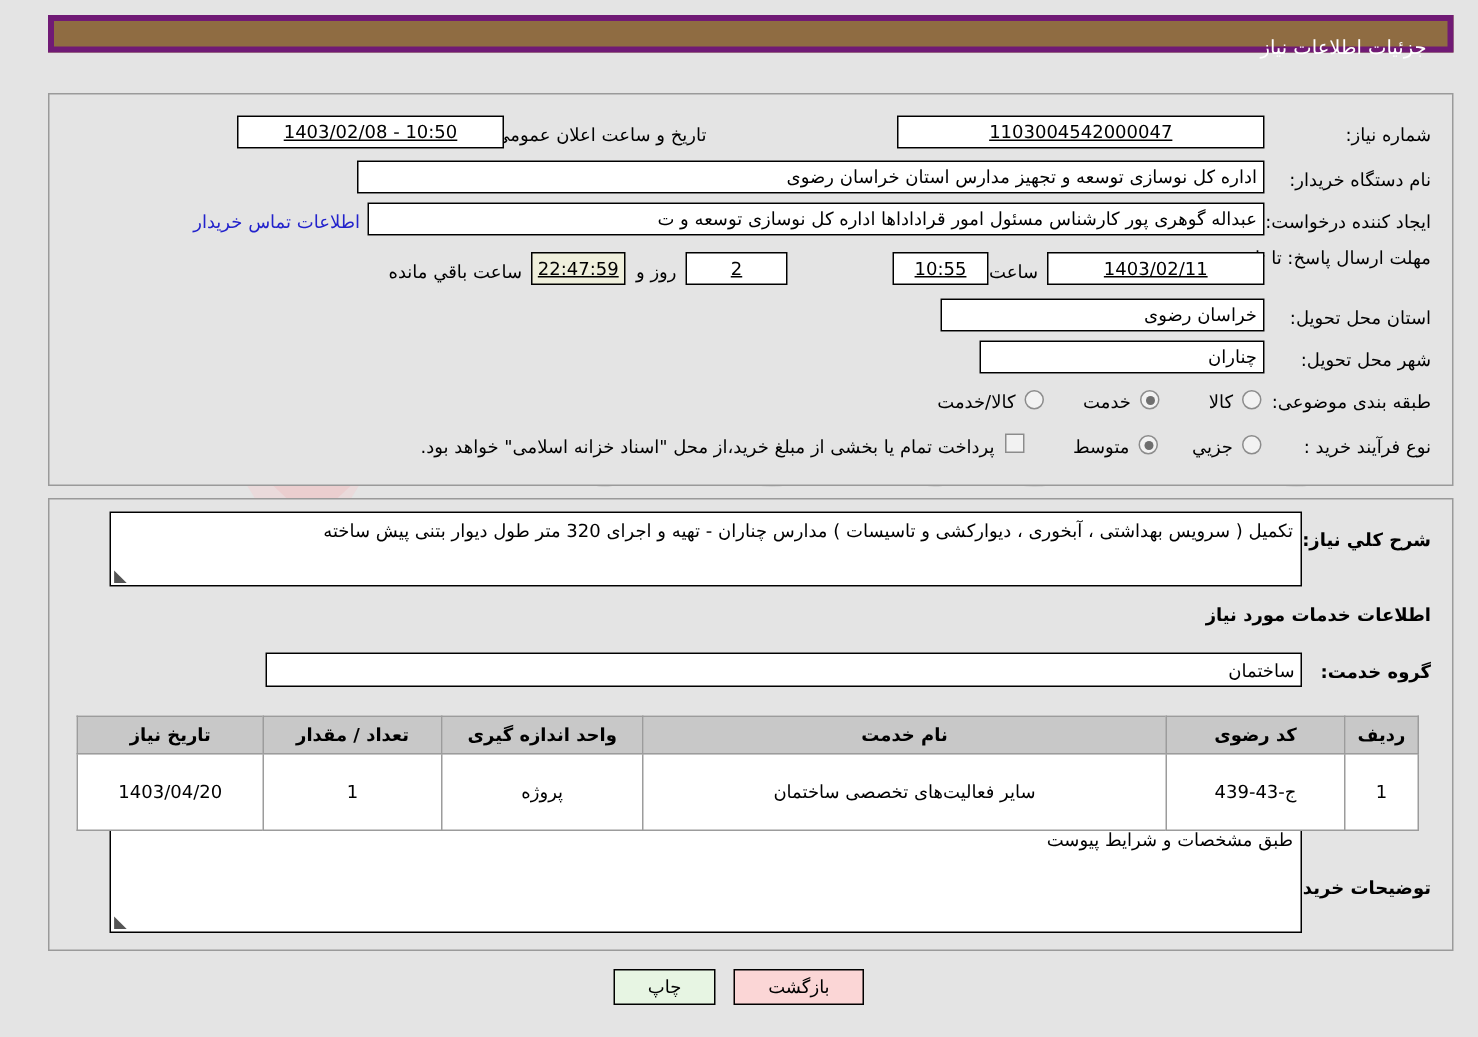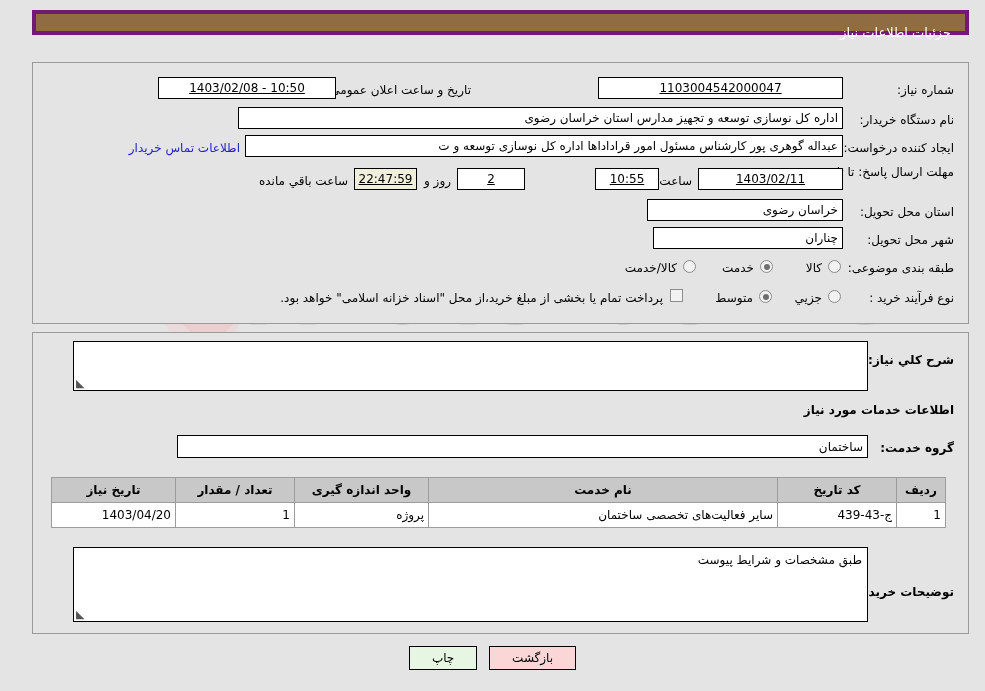--- a/index.html
+++ b/index.html
@@ -226,22 +226,22 @@
     border: 1px solid #9c9c9c;
     font-weight: bold;
     font-size: 12px;
     padding: 5px 4px;
     text-align: center;
     white-space: nowrap;
   }
   table.data td {
     background: #ffffff;
     border: 1px solid #9c9c9c;
-    padding: 5px 4px;
-    text-align: right;
+    padding: 18px 4px;
+    text-align: center;
     font-size: 12px;
     white-space: nowrap;
   }
   table.data td.ltr { direction: ltr; }
 
   
   .btn-bar {
     position: absolute;
     left: 0;
     top: 646px;
@@ -298,21 +298,21 @@
   <div class="fld center ltr" style="right:125px; top:105px; width:145px; height:22px;">1403/02/11</div>
   <div class="inline-txt" style="right:276px; top:111px;">ساعت</div>
   <div class="fld center ltr" style="right:309px; top:105px; width:64px; height:22px;">10:55</div>
 
   <div class="fld center ltr" style="right:443px; top:105px; width:68px; height:22px;">2</div>
   <div class="inline-txt" style="right:517px; top:111px;">روز و</div>
   <div class="fld center ltr countdown" style="right:551px; top:105px; width:63px; height:22px;">22:47:59</div>
   <div class="inline-txt" style="right:620px; top:111px;">ساعت باقي مانده</div>
 
   <div class="lbl" style="right:14px; top:142px;">استان محل تحویل:</div>
-  <div class="fld right" style="right:125px; top:136px; width:196px; height:22px;">خراسان رضوی</div>
+  <div class="fld right" style="right:125px; top:136px; width:216px; height:22px;">خراسان رضوی</div>
 
   <div class="lbl" style="right:14px; top:170px;">شهر محل تحویل:</div>
   <div class="fld right" style="right:125px; top:164px; width:190px; height:22px;">چناران</div>
 
   <div class="lbl" style="right:14px; top:198px;">طبقه بندی موضوعی:</div>
 
   <div class="radio" id="cat-r0" style="right:127px; top:197px;"></div>
   <div class="radio-lbl" style="right:146px; top:198px;">کالا</div>
 
   <div class="radio checked" id="cat-r1" style="right:195px; top:197px;"></div>
@@ -330,34 +330,35 @@
   <div class="radio-lbl" style="right:215px; top:228px;">متوسط</div>
 
   <div class="checkbox" id="treasury-cb" style="right:285px; top:226px;"></div>
   <div class="radio-lbl" style="right:305px; top:228px;">پرداخت تمام یا بخشی از مبلغ خرید،از محل "اسناد خزانه اسلامی" خواهد بود.</div>
 </div>
 
 <div class="panel" id="panel-bottom">
 
   <div class="lbl bold" style="right:14px; top:20px;">شرح کلي نیاز:</div>
   <div class="ta" style="right:100px; top:8px; width:795px; height:50px;">
+    <span>تکمیل ( سرویس بهداشتی ، آبخوری ، دیوارکشی و تاسیسات ) مدارس چناران - تهیه و اجرای 320 متر طول دیوار بتنی پیش ساخته</span>
     <span class="grip">◢</span>
   </div>
 
   <div class="lbl bold" style="right:14px; top:70px;">اطلاعات خدمات مورد نیاز</div>
 
   <div class="lbl bold" style="right:14px; top:108px;">گروه خدمت:</div>
   <div class="fld right" style="right:100px; top:102px; width:691px; height:23px;">ساختمان</div>
 
   <div class="tbl-wrap">
     <table class="data">
       <thead>
         <tr>
           <th style="width:40px;">ردیف</th>
-          <th style="width:110px;">کد تاریخ</th>
+          <th style="width:110px;">کد رضوی</th>
           <th>نام خدمت</th>
           <th style="width:125px;">واحد اندازه گیری</th>
           <th style="width:110px;">تعداد / مقدار</th>
           <th style="width:115px;">تاریخ نیاز</th>
         </tr>
       </thead>
       <tbody>
         <tr>
           <td>1</td>
           <td class="ltr">ج-43-439</td>

